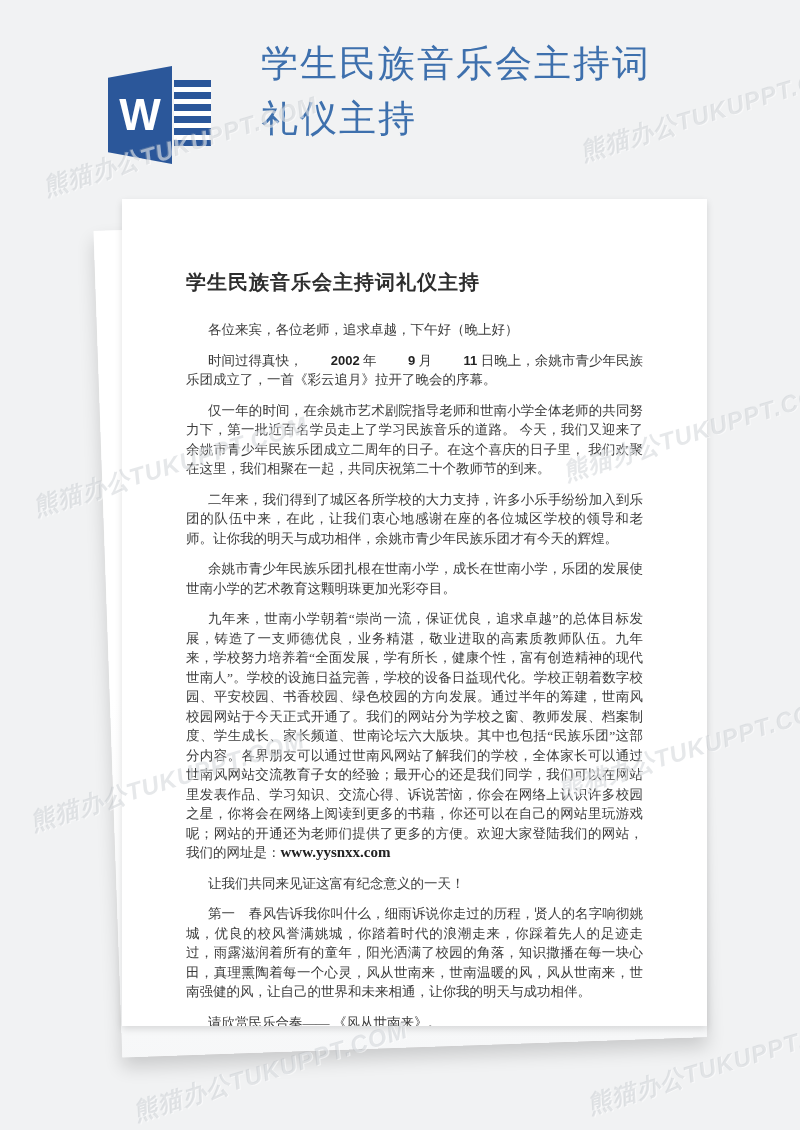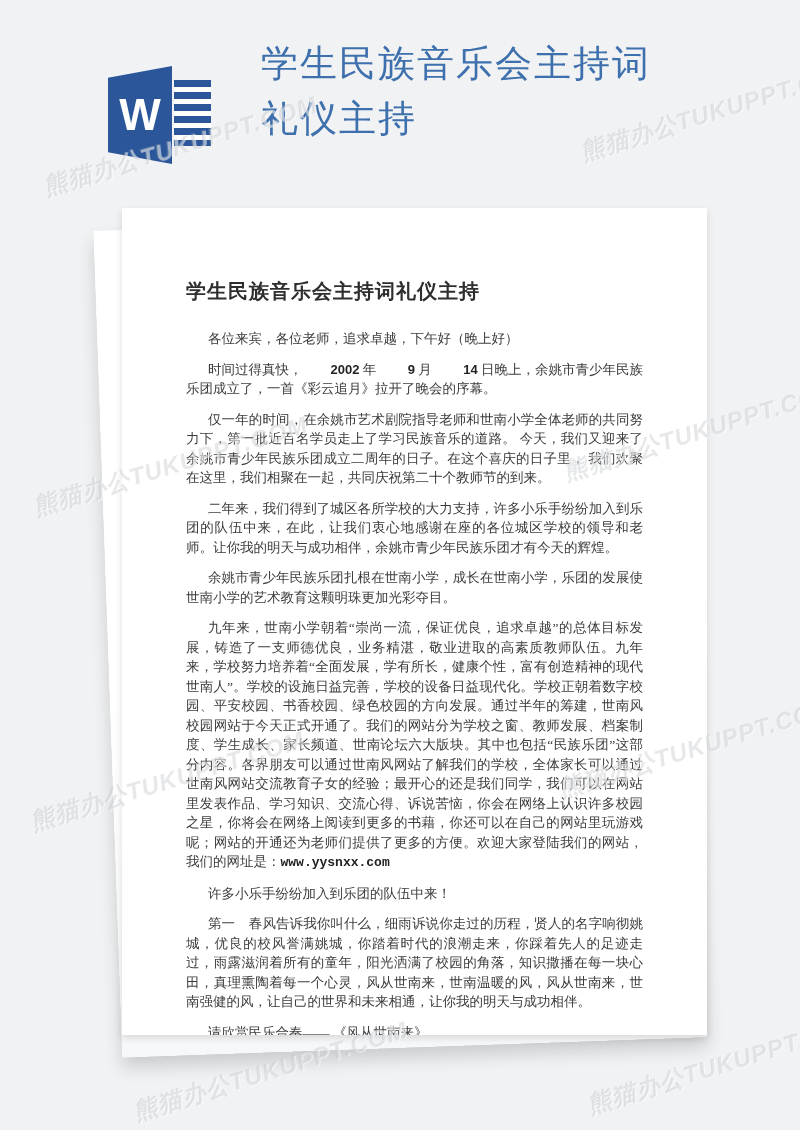--- a/index.html
+++ b/index.html
@@ -34,21 +34,21 @@
   
   .page-behind{
     position:absolute;left:122px;top:210px;width:585px;height:827px;
     background:linear-gradient(178deg,#ffffff 55%,#f6f7f8 100%);
     transform-origin:100% 100%;
     transform:rotate(-2deg);
     box-shadow:0 10px 18px rgba(0,0,0,0.16);
     z-index:1;
   }
   .page{
-    position:absolute;left:122px;top:208px;width:585px;height:827px;
+    position:absolute;left:122px;top:199px;width:585px;height:827px;
     background:#ffffff;
     box-shadow:0 3px 7px rgba(0,0,0,0.13);
     box-sizing:border-box;
     padding:70px 64px 0 64px;
     overflow:hidden;
     z-index:2;
   }
   .doc-title{
     margin:0 0 24px 0;
     font-size:20px;font-weight:600;letter-spacing:1px;color:#2e2e2e;
@@ -58,22 +58,22 @@
     margin:0 0 11px 0;
     font-size:13.5px;line-height:19.5px;color:#3b3b3b;
     text-indent:22px;text-align:justify;
     font-family:"Liberation Serif","DejaVu Serif",serif;
   }
   .num{
     font-family:"Liberation Sans",sans-serif;
     font-weight:700;color:#222;font-size:13px;margin-left:28px;
   }
   .url{
-    font-family:Liberation Mono, monospace;
-    font-weight:700;color:#222;font-size:13px;
+    font-family:Liberation Serif, serif;
+    font-weight:700;color:#222;font-size:15px;
   }
   
   .wm{
     position:absolute;z-index:10;pointer-events:none;
     transform:rotate(-17deg);
     font-style:italic;font-weight:700;font-size:24px;letter-spacing:1px;
     color:rgba(173,178,184,0.30);
     text-shadow:1px 1px 0 rgba(255,255,255,0.55);
     white-space:nowrap;
     font-family:"Liberation Sans",sans-serif;
@@ -105,31 +105,31 @@
     </div>
   </div>
 
   <div class="page-behind"></div>
 
   <div class="page">
     <h2 class="doc-title">学生民族音乐会主持词礼仪主持</h2>
 
     <p>各位来宾，各位老师，追求卓越，下午好（晚上好）</p>
 
-    <p><span>时间过得真快，</span><span class="num">2002</span><span> 年 </span><span class="num">9</span><span> 月 </span><span class="num">14</span><span> 日晚上，余姚市青少年民族乐团成立了，一首《彩云追月》拉开了晚会的序幕。</span></p>
+    <p><span>时间过得真快，</span><span class="num">2002</span><span> 年 </span><span class="num">9</span><span> 月 </span><span class="num">11</span><span> 日晚上，余姚市青少年民族乐团成立了，一首《彩云追月》拉开了晚会的序幕。</span></p>
 
     <p>仅一年的时间，在余姚市艺术剧院指导老师和世南小学全体老师的共同努力下，第一批近百名学员走上了学习民族音乐的道路。 今天，我们又迎来了余姚市青少年民族乐团成立二周年的日子。在这个喜庆的日子里， 我们欢聚在这里，我们相聚在一起，共同庆祝第二十个教师节的到来。</p>
 
     <p>二年来，我们得到了城区各所学校的大力支持，许多小乐手纷纷加入到乐团的队伍中来，在此，让我们衷心地感谢在座的各位城区学校的领导和老师。让你我的明天与成功相伴，余姚市青少年民族乐团才有今天的辉煌。</p>
 
     <p>余姚市青少年民族乐团扎根在世南小学，成长在世南小学，乐团的发展使世南小学的艺术教育这颗明珠更加光彩夺目。</p>
 
     <p><span>九年来，世南小学朝着“崇尚一流，保证优良，追求卓越”的总体目标发展，铸造了一支师德优良，业务精湛，敬业进取的高素质教师队伍。九年来，学校努力培养着“全面发展，学有所长，健康个性，富有创造精神的现代世南人”。学校的设施日益完善，学校的设备日益现代化。学校正朝着数字校园、平安校园、书香校园、绿色校园的方向发展。通过半年的筹建，世南风校园网站于今天正式开通了。我们的网站分为学校之窗、教师发展、档案制度、学生成长、家长频道、世南论坛六大版块。其中也包括“民族乐团”这部分内容。各界朋友可以通过世南风网站了解我们的学校，全体家长可以通过世南风网站交流教育子女的经验；最开心的还是我们同学，我们可以在网站里发表作品、学习知识、交流心得、诉说苦恼，你会在网络上认识许多校园之星，你将会在网络上阅读到更多的书藉，你还可以在自己的网站里玩游戏呢；网站的开通还为老师们提供了更多的方便。欢迎大家登陆我们的网站，我们的网址是：</span><span class="url">www.yysnxx.com</span></p>
 
-    <p>许多小乐手纷纷加入到乐团的队伍中来！</p>
+    <p>让我们共同来见证这富有纪念意义的一天！</p>
 
     <p>第一　春风告诉我你叫什么，细雨诉说你走过的历程，贤人的名字响彻姚城，优良的校风誉满姚城，你踏着时代的浪潮走来，你踩着先人的足迹走过，雨露滋润着所有的童年，阳光洒满了校园的角落，知识撒播在每一块心田，真理熏陶着每一个心灵，风从世南来，世南温暖的风，风从世南来，世南强健的风，让自己的世界和未来相通，让你我的明天与成功相伴。</p>
 
     <p>请欣赏民乐合奏—— 《风从世南来》。</p>
 
   </div>
 
   <span class="wm wm1">熊猫办公TUKUPPT.COM</span>
   <span class="wm wm2">熊猫办公TUKUPPT.COM</span>
   <span class="wm wm3">熊猫办公TUKUPPT.COM</span>

